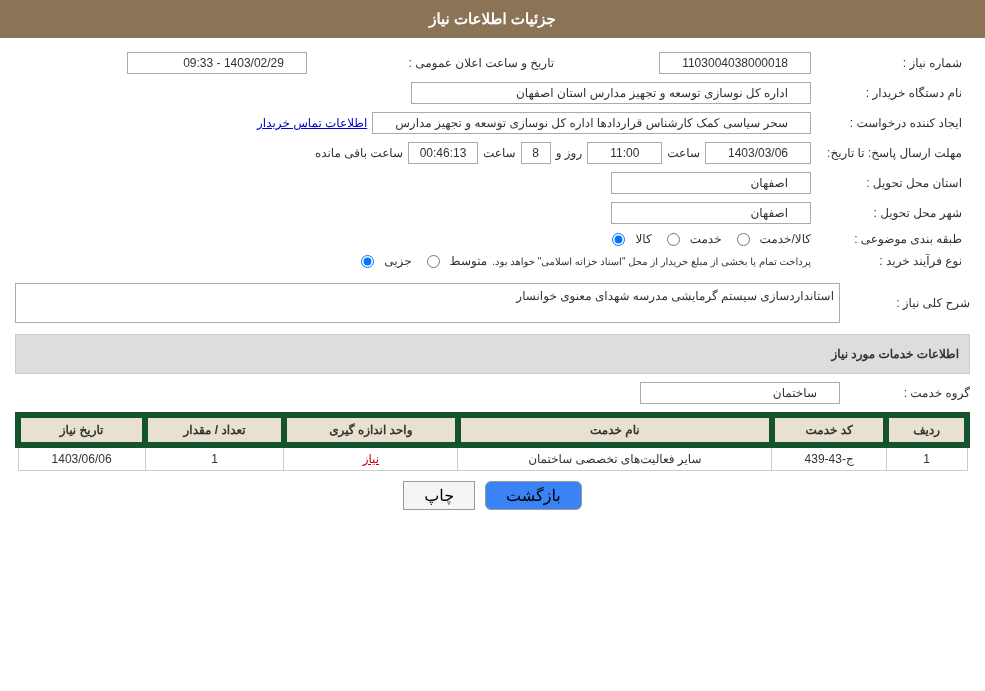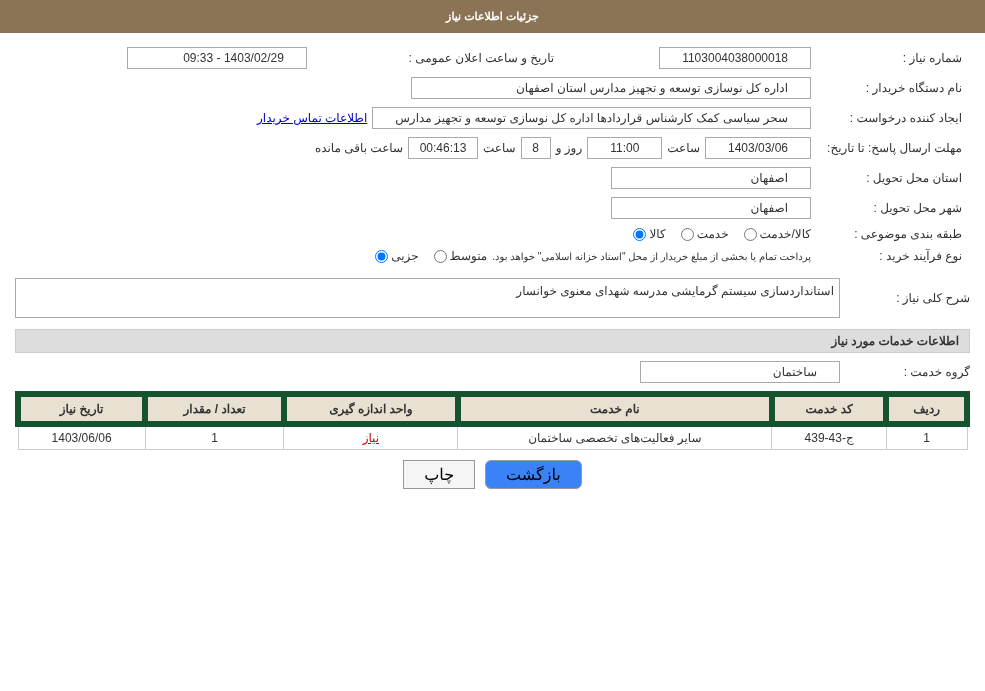--- a/index.html
+++ b/index.html
@@ -14,21 +14,21 @@
       max-width: 985px;
       margin: 0 auto;
       background: #fff;
       min-height: 691px;
     }
     .header {
       background: #8B7355;
       color: #fff;
       text-align: center;
       padding: 10px 0;
-      font-size: 11px;
+      font-size: 15px;
       font-weight: bold;
     }
     .content {
       padding: 10px 15px;
     }
     .info-table {
       width: 100%;
       border-collapse: collapse;
     }
     .info-table td {
@@ -73,25 +73,25 @@
     }
     .radio-group {
       display: flex;
       gap: 15px;
       direction: rtl;
       align-items: center;
     }
     .radio-item {
       display: flex;
       align-items: center;
-      gap: 3px;
+      gap: 10px;
     }
     .section-title {
       background: #ddd;
-      padding: 4px 10px;
+      padding: 12px 10px;
       font-weight: bold;
       border: 1px solid #ccc;
       margin: 8px 0 5px 0;
     }
     .service-table {
       width: 100%;
       border-collapse: collapse;
       margin-top: 5px;
     }
     .service-table th {

